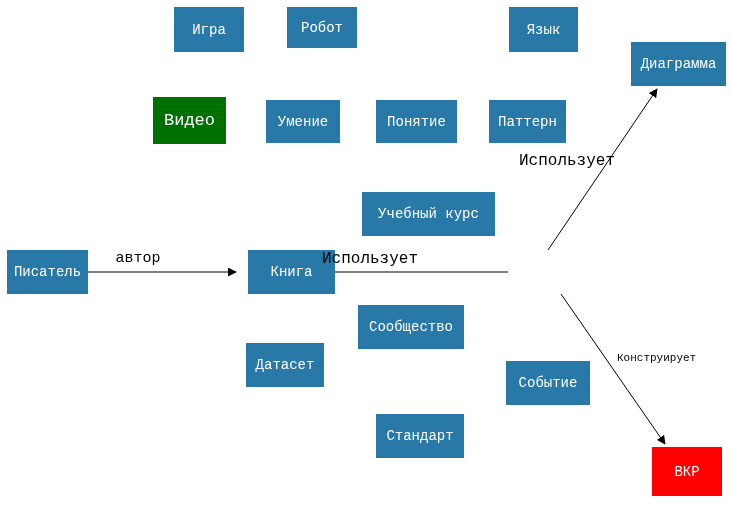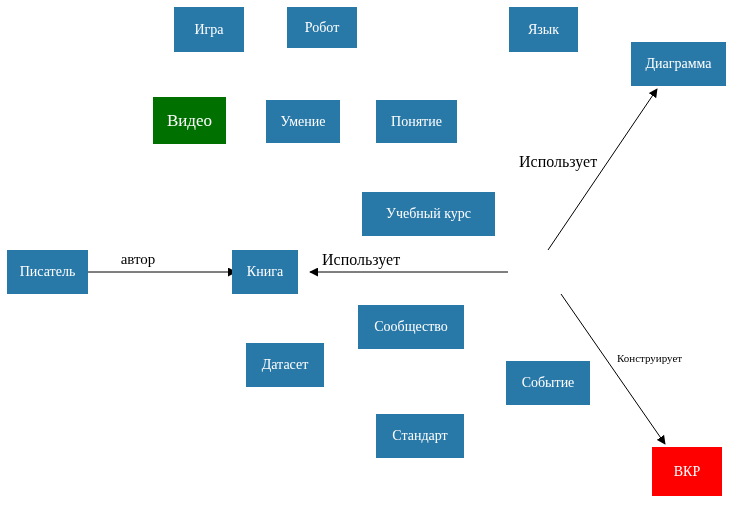--- a/index.html
+++ b/index.html
@@ -1,20 +1,20 @@
 <!DOCTYPE html>
 <html><head>
 <meta charset="utf-8">
 <style>
   html,body{margin:0;padding:0;background:#ffffff;}
   .canvas{
     position:relative;
     width:732px;height:507px;
     background:#ffffff;
-    font-family:Liberation Serif, serif;
+    font-family:Liberation Mono, monospace;
     overflow:hidden;
   }
   .edges{position:absolute;left:0;top:0;width:732px;height:507px;pointer-events:none;}
   .node{
     position:absolute;
     display:flex;align-items:center;justify-content:center;
     background:#2878a8;color:#ffffff;
     font-size:14px;line-height:1;text-align:center;
     white-space:nowrap;
   }
@@ -26,21 +26,21 @@
   #n-robot{left:287px;top:7px;width:70px;height:41px}
   #n-recept{left:398px;top:7px;width:71px;height:45px}
   #n-yazyk{left:509px;top:7px;width:69px;height:45px}
   #n-diagramma{left:631px;top:42px;width:95px;height:44px}
   #n-video{left:153px;top:97px;width:73px;height:47px;background:#007000;font-size:17px}
   #n-umenie{left:266px;top:100px;width:74px;height:43px}
   #n-ponyatie{left:376px;top:100px;width:81px;height:43px}
   #n-pattern{left:489px;top:100px;width:77px;height:43px}
   #n-kurs{left:362px;top:192px;width:133px;height:44px}
   #n-pisatel{left:7px;top:250px;width:81px;height:44px}
-  #n-kniga{left:232px;top:250px;width:66px;height:44px}
+  #n-kniga{left:248px;top:250px;width:87px;height:44px}
   #n-student{left:508px;top:250px;width:79px;height:44px}
   #n-soobshchestvo{left:358px;top:305px;width:106px;height:44px}
   #n-dataset{left:246px;top:343px;width:78px;height:44px}
   #n-sobytie{left:506px;top:361px;width:84px;height:44px}
   #n-standart{left:376px;top:414px;width:88px;height:44px}
   #n-vkr{left:652px;top:447px;width:70px;height:49px;background:#ff0000}
   
   #l-avtor{left:110px;top:251px;width:56px;text-align:center;font-size:15px}
   #l-ispolzuet-kniga{left:322px;top:251px}
   #l-ispolzuet-diagramma{left:519px;top:153px}
@@ -63,20 +63,21 @@
     <line x1="561" y1="294" x2="665" y2="444" stroke="#000000" stroke-width="1" marker-end="url(#arrow)"></line>
   </svg>
 
   <div class="node" id="n-igra">Игра</div>
   <div class="node" id="n-robot">Робот</div>
   <div class="node" id="n-yazyk">Язык</div>
   <div class="node" id="n-diagramma">Диаграмма</div>
   <div class="node" id="n-video">Видео</div>
   <div class="node" id="n-umenie">Умение</div>
   <div class="node" id="n-ponyatie">Понятие</div>
+  <div class="node" id="n-pattern">Паттерн</div>
   <div class="node" id="n-kurs">Учебный курс</div>
   <div class="node" id="n-pisatel">Писатель</div>
   <div class="node" id="n-kniga">Книга</div>
   <div class="node" id="n-soobshchestvo">Сообщество</div>
   <div class="node" id="n-dataset">Датасет</div>
   <div class="node" id="n-sobytie">Событие</div>
   <div class="node" id="n-standart">Стандарт</div>
   <div class="node" id="n-vkr">ВКР</div>
 
   <div class="edge-label" id="l-avtor">автор</div>

